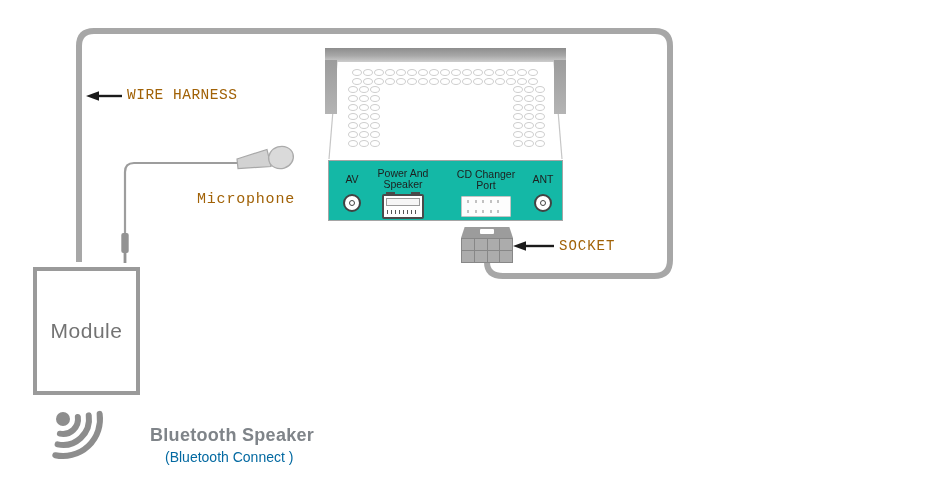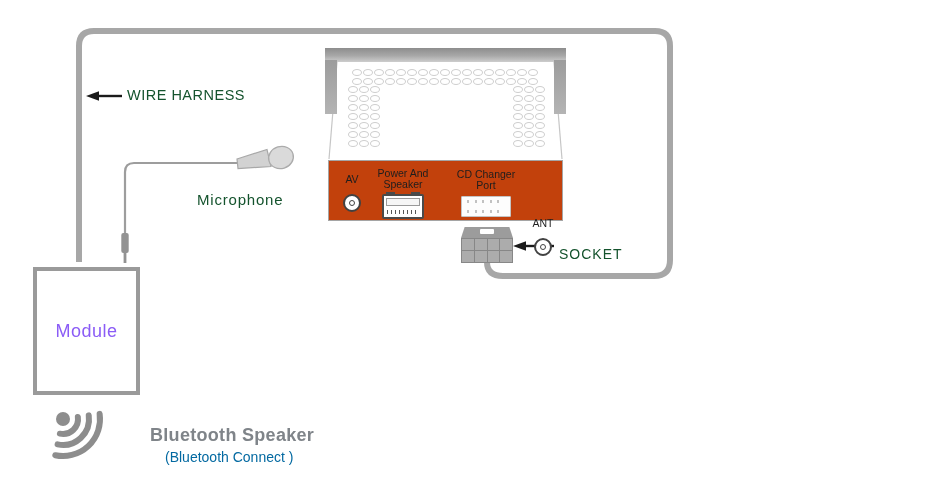--- a/index.html
+++ b/index.html
@@ -3,49 +3,49 @@
 <meta charset="utf-8">
 <style>
   html,body{margin:0;padding:0;background:#fff;}
   .canvas{
     position:relative;width:950px;height:500px;background:#ffffff;overflow:hidden;
     font-family:"Liberation Sans","DejaVu Sans",sans-serif;
   }
   .overlay{position:absolute;left:0;top:0;width:950px;height:500px;}
 
   
-  .lbl{position:absolute;color:#14532d;white-space:pre;}
+  .lbl{position:absolute;color:#a16207;white-space:pre;font-family:Liberation Mono, monospace;}
   .lbl-wh{left:127px;top:87px;font-size:14.5px;letter-spacing:.5px;}
   .lbl-mic{left:197px;top:191px;font-size:15px;letter-spacing:.8px;}
-  .lbl-socket{left:559px;top:238px;font-size:14px;letter-spacing:1px;margin-top:8px;}
+  .lbl-socket{left:559px;top:238px;font-size:14px;letter-spacing:1px;}
 
   
   .sleeve-top{position:absolute;left:325px;top:48px;width:241px;height:14px;
     background:linear-gradient(180deg,#8d8d8d 0%,#a8a8a8 55%,#cdcdcd 100%);}
   .sleeve-side{position:absolute;top:60px;width:12px;height:54px;
     background:linear-gradient(180deg,#9c9c9c,#b4b4b4);}
   .sleeve-left{left:325px;} .sleeve-right{left:554px;}
 
   .hu-content{position:absolute;left:329px;top:61px;width:233px;height:100px;}
   .hu-title{position:absolute;left:0;right:0;top:75px;text-align:center;
     font-size:11px;font-weight:bold;color:#111;letter-spacing:.3px;word-spacing:3px;}
   .perf{position:absolute;display:grid;gap:2px 3px;}
   .perf i{display:block;width:8px;height:5px;border:1px solid #cfcfcf;border-radius:50%;}
   .perf-top{left:23px;top:8px;grid-template-columns:repeat(17,8px);}
   .perf-left{left:19px;top:25px;grid-template-columns:repeat(3,8px);}
   .perf-right{left:184px;top:25px;grid-template-columns:repeat(3,8px);}
 
   .hu-panel{position:absolute;left:328px;top:160px;width:235px;height:61px;
-    background:#c2410c;border:1px solid #a5a5a5;box-sizing:border-box;}
+    background:#14b8a6;border:1px solid #a5a5a5;box-sizing:border-box;}
   .port-group{position:absolute;display:flex;flex-direction:column;align-items:center;}
   .port-label{font-size:10.5px;color:#1e1e1e;line-height:11px;text-align:center;white-space:nowrap;}
   .g-av{left:8px;top:13px;width:30px;}
   .g-power{left:42px;top:7px;width:64px;}
   .g-cd{left:124px;top:8px;width:66px;}
-  .g-ant{left:198px;top:13px;width:32px;margin-top:44px;}
+  .g-ant{left:198px;top:13px;width:32px;}
 
   .round-conn{width:14px;height:14px;border:2.5px solid #424242;border-radius:50%;
     background:#fff;display:flex;align-items:center;justify-content:center;margin-top:9px;}
   .round-conn i{display:block;width:4px;height:4px;border:1.5px solid #424242;border-radius:50%;background:#fff;}
 
   .conn-power{position:relative;width:38px;height:21px;border:2px solid #4a4a4a;border-radius:2px;
     background:#fff;margin-top:4px;}
   .conn-power .notch{position:absolute;top:-4px;width:9px;height:3px;background:#4a4a4a;}
   .conn-power .n1{left:2px;} .conn-power .n2{right:2px;}
   .conn-power::before{content:"";position:absolute;left:2px;right:2px;top:2px;height:6px;
@@ -67,21 +67,21 @@
     width:14px;height:5px;background:#fff;border-radius:1px;}
   .socket-front{position:absolute;left:0;right:0;top:11px;bottom:0;display:grid;
     grid-template-columns:repeat(4,1fr);grid-template-rows:1fr 1fr;gap:1px;
     background:#878787;border:1px solid #878787;}
   .socket-front i{background:#acacac;}
 
   
   .module{position:absolute;left:33px;top:267px;width:107px;height:128px;
     border:4px solid #9a9a9a;background:#fff;box-sizing:border-box;
     display:flex;align-items:center;justify-content:center;}
-  .module span{font-size:18px;color:#8b5cf6;letter-spacing:.5px;}
+  .module span{font-size:21px;color:#737373;letter-spacing:.5px;}
 
   
   .bt-icon{position:absolute;left:48px;top:405px;}
   .bt-title{position:absolute;left:150px;top:425px;font-size:18px;font-weight:bold;
     color:#7f8489;letter-spacing:.3px;}
   .bt-sub{position:absolute;left:165px;top:449px;font-size:14px;color:#0369a1;}
 </style>
 </head>
 <body>
 

